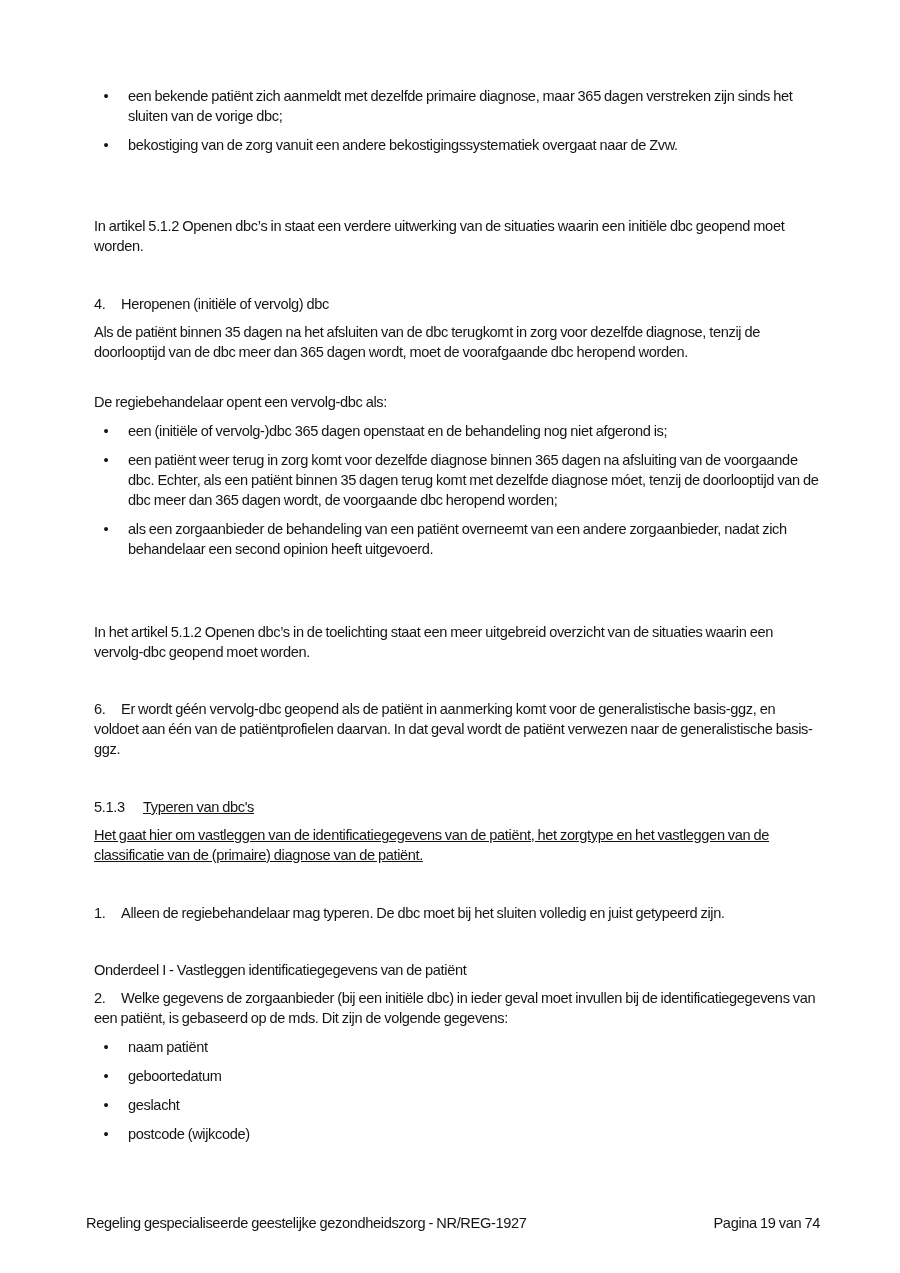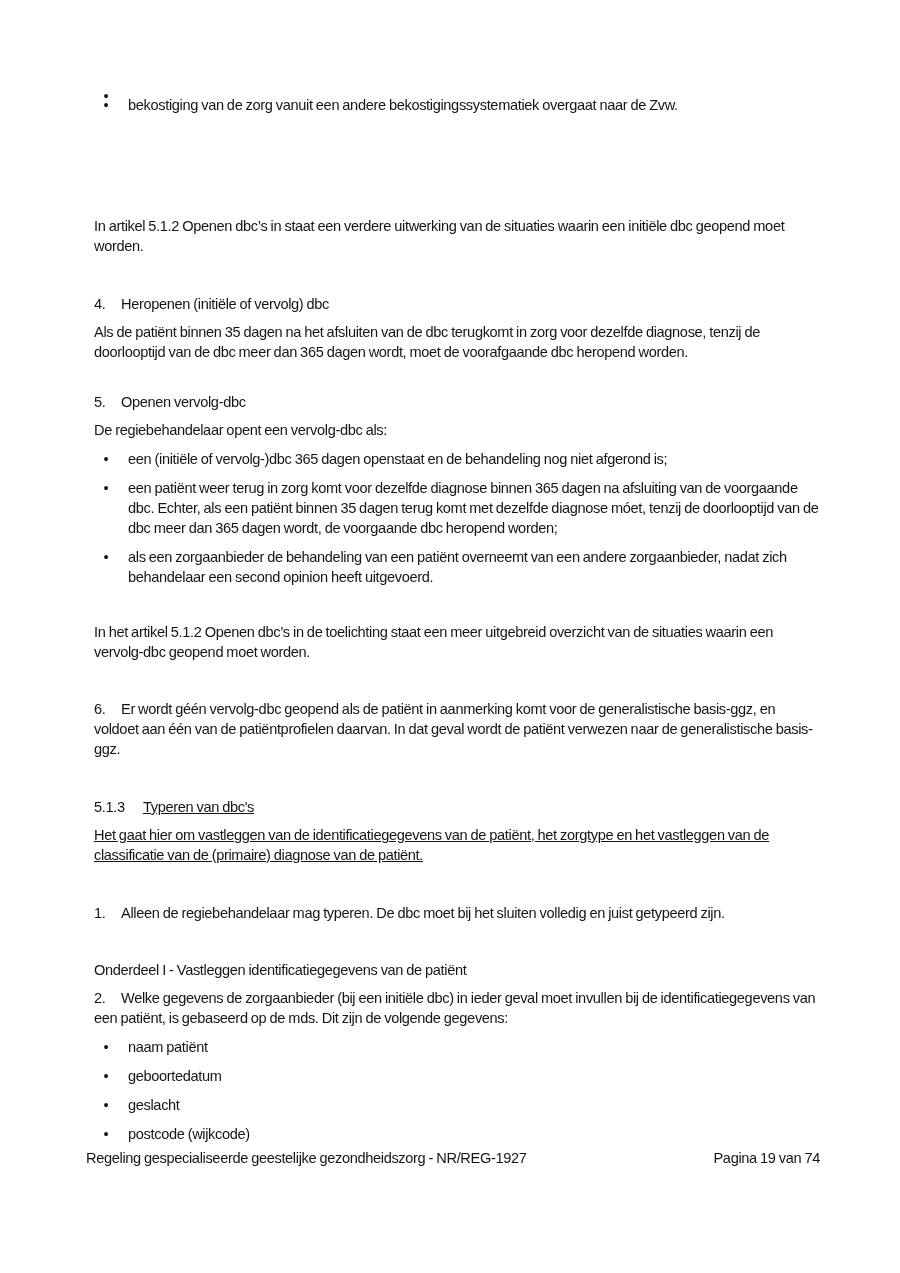--- a/index.html
+++ b/index.html
@@ -12,42 +12,41 @@
       word-spacing: -0.5px;
     }
     .block { position: absolute; left: 86px; width: 740px; line-height: 20px; }
     .p { margin: 8px; }
     .bul { position: relative; padding-left: 42px; margin: 0; }
     .bul .dot {
       position: absolute; left: 15px; top: 0; width: 10px; text-align: center;
     }
     .num { display: inline-block; width: 27px; }
     .numw { display: inline-block; width: 49px; }
-    .footer { position: absolute; top: 1148px; left: 86px; width: 734px; line-height: 20px; }
+    .footer { position: absolute; top: 1213px; left: 86px; width: 734px; line-height: 20px; }
     .footer .right { position: absolute; right: 0; top: 0; padding-left: 28px; }
   </style>
 </head>
 <body>
 
 <div class="block" style="top:86px;">
-  <p class="bul"><span class="dot">•</span></p>
+  <p class="bul"><span class="dot">•</span><span>een bekende patiënt zich aanmeldt met dezelfde primaire diagnose, maar 365 dagen verstreken zijn sinds het sluiten van de vorige dbc;</span></p>
   <p class="bul" style="margin-top:9px;"><span class="dot">•</span><span>bekostiging van de zorg vanuit een andere bekostigingssystematiek overgaat naar de Zvw.</span></p>
 </div>
 
 <div class="block" style="top:208px;">
   <p class="p">In artikel 5.1.2 Openen dbc’s in staat een verdere uitwerking van de situaties waarin een initiële dbc geopend moet worden.</p>
 </div>
 
 <div class="block" style="top:286px;">
   <p class="p"><span class="num">4.</span><span>Heropenen (initiële of vervolg) dbc</span></p>
   <p class="p">Als de patiënt binnen 35 dagen na het afsluiten van de dbc terugkomt in zorg voor dezelfde diagnose, tenzij de doorlooptijd van de dbc meer dan 365 dagen wordt, moet de voorafgaande dbc heropend worden.</p>
 </div>
 
 <div class="block" style="top:384px;">
-  <p class="p"><span class="num">5.</span><span>Openen vervolg-dbc</span></p>
   <p class="p">De regiebehandelaar opent een vervolg-dbc als:</p>
   <p class="bul" style="margin-top:9px;"><span class="dot">•</span><span>een (initiële of vervolg-)dbc 365 dagen openstaat en de behandeling nog niet afgerond is;</span></p>
   <p class="bul" style="margin-top:9px;"><span class="dot">•</span><span>een patiënt weer terug in zorg komt voor dezelfde diagnose binnen 365 dagen na afsluiting van de voorgaande dbc. Echter, als een patiënt binnen 35 dagen terug komt met dezelfde diagnose móet, tenzij de doorlooptijd van de dbc meer dan 365 dagen wordt,  de voorgaande dbc heropend worden;</span></p>
   <p class="bul" style="margin-top:9px;"><span class="dot">•</span><span>als een zorgaanbieder de behandeling van een patiënt overneemt van een andere zorgaanbieder, nadat zich behandelaar een second opinion heeft uitgevoerd.</span></p>
 </div>
 
 <div class="block" style="top:614px;">
   <p class="p">In het artikel 5.1.2 Openen dbc’s in de toelichting staat een meer uitgebreid overzicht van de situaties waarin een vervolg-dbc geopend moet worden.</p>
 </div>
 

